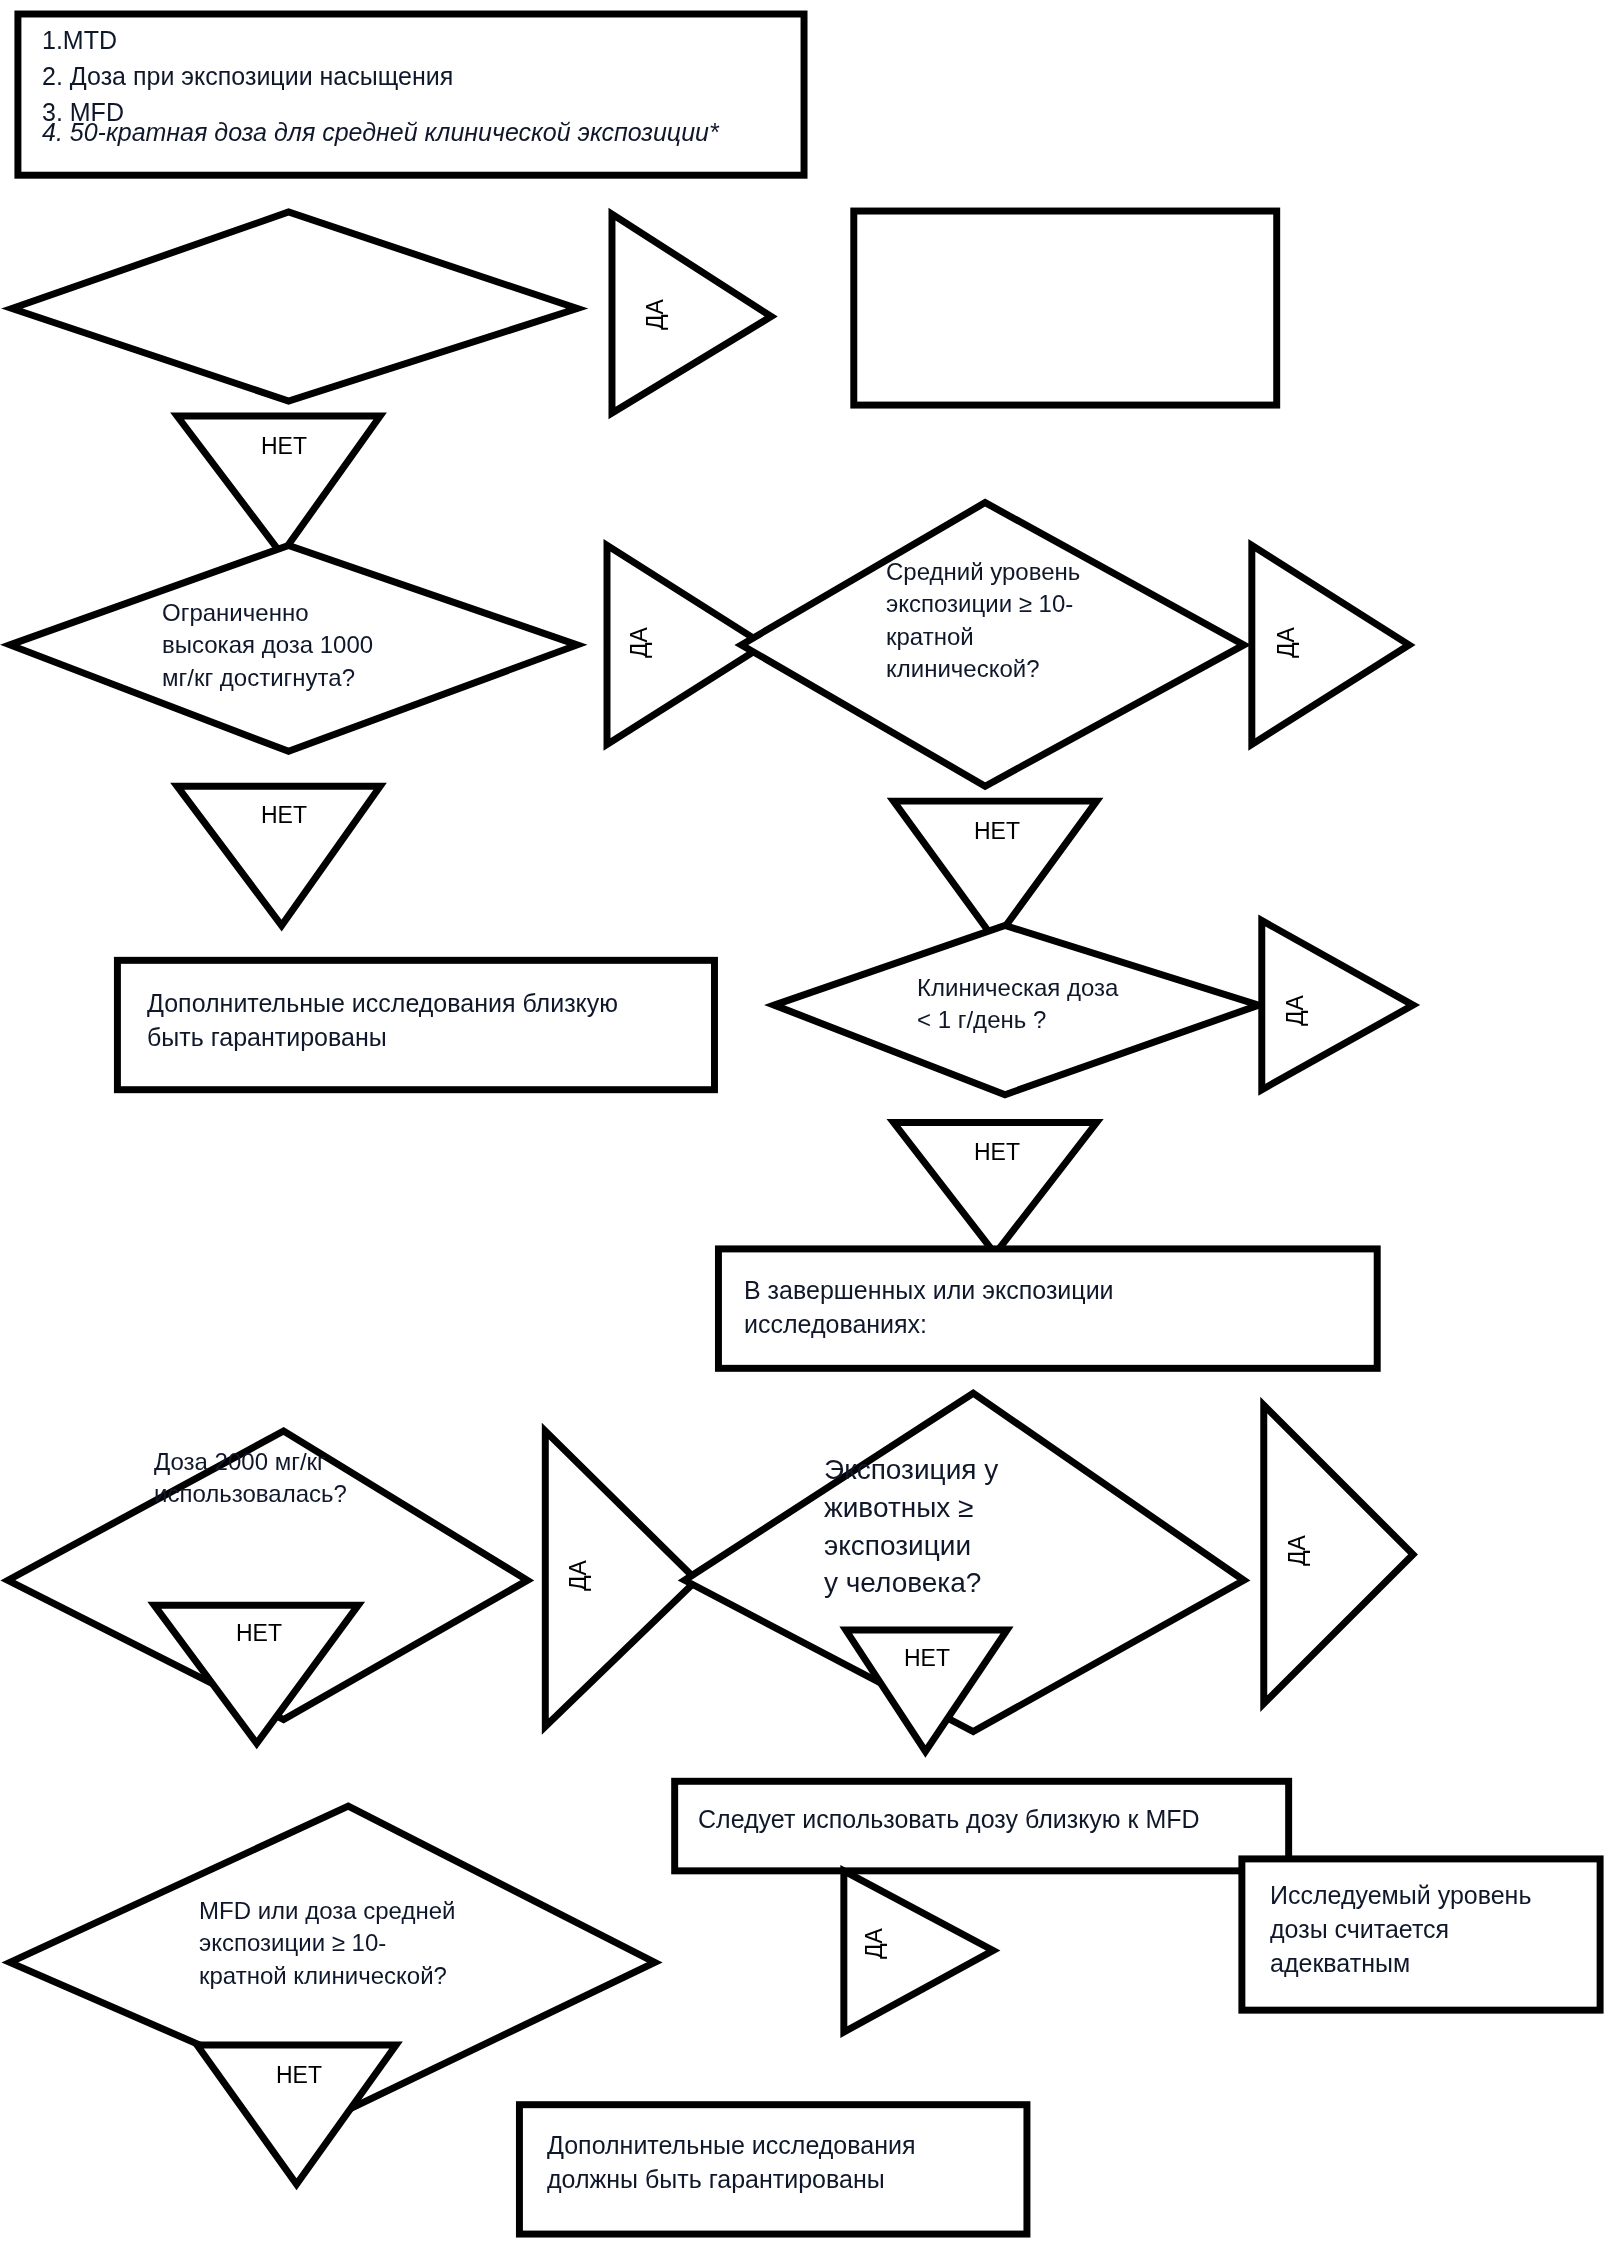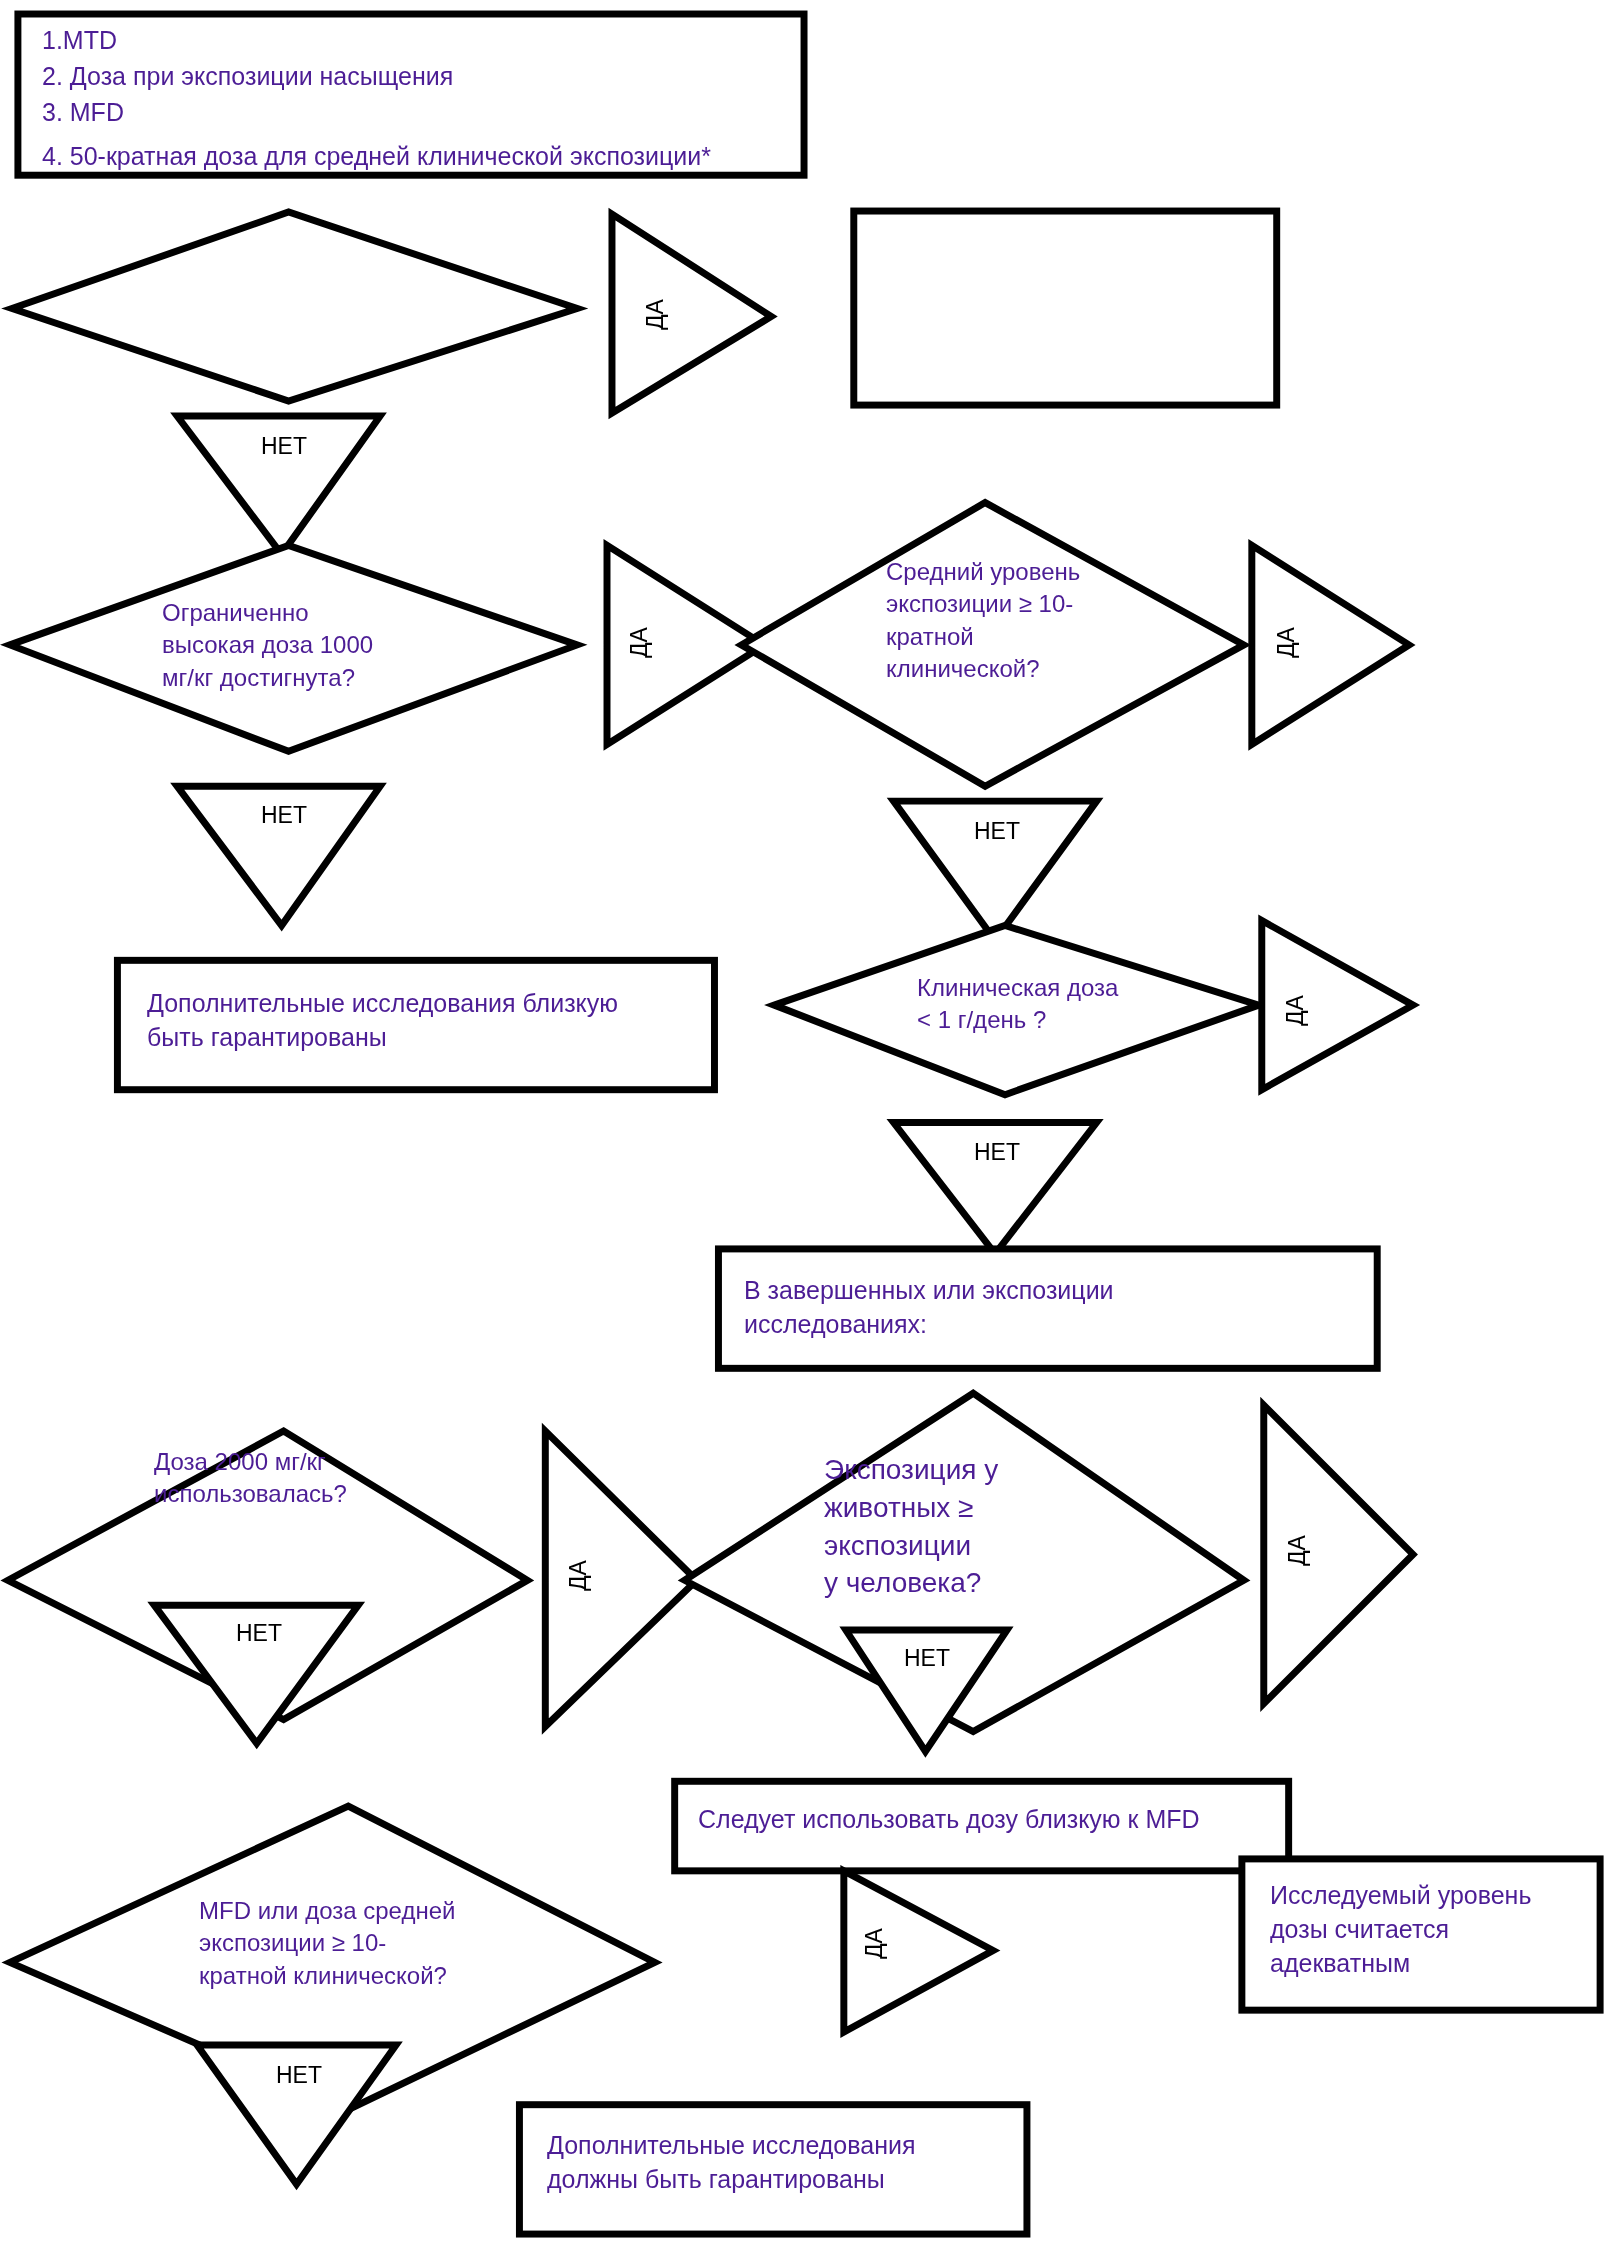--- a/index.html
+++ b/index.html
@@ -28,21 +28,21 @@
   .shape-stroke {
     fill: #ffffff;
     stroke: #000000;
     stroke-width: 7;
     stroke-linejoin: miter;
   }
   .node-text {
     position: absolute;
     font-family: "Liberation Sans", sans-serif;
     font-size: 24px;
-    color: #4c1d95;
+    color: #0f172a;
     line-height: 1.35;
     white-space: pre-line;
     pointer-events: none;
   }
   .box-text {
     font-size: 25px;
   }
   .connector-label {
     position: absolute;
     font-family: "Liberation Sans", sans-serif;
@@ -117,21 +117,21 @@
 
     <polygon points="198,2055 398,2055 298,2195" class="shape-stroke"></polygon>
 
     <rect x="522" y="2115" width="510" height="130" class="shape-stroke"></rect>
 
   </svg>
 
   <div class="node-text box-text" style="left:42px; top:24px; width:736px;">1.MTD</div>
   <div class="node-text box-text" style="left:42px; top:60px; width:736px;">2. Доза при экспозиции насыщения</div>
   <div class="node-text box-text" style="left:42px; top:96px; width:736px;">3. MFD</div>
-  <div class="node-text box-text" style="left:42px; top:140px; width:756px;">4. 50-кратная доза для средней клинической экспозиции*</div>
+  <div class="node-text box-text" style="left:42px; top:116px; width:756px;font-style:italic;">4. 50-кратная доза для средней клинической экспозиции*</div>
 
 
   <div class="connector-label vert" style="left:635px; top:301px; width:40px;">ДА</div>
 
 
   <div class="connector-label" style="left:239px; top:433px; width:90px;">НЕТ</div>
 
   <div class="node-text" style="left:162px; top:597px; width:299px;">Ограниченно
 высокая доза 1000
 мг/кг достигнута?</div>

